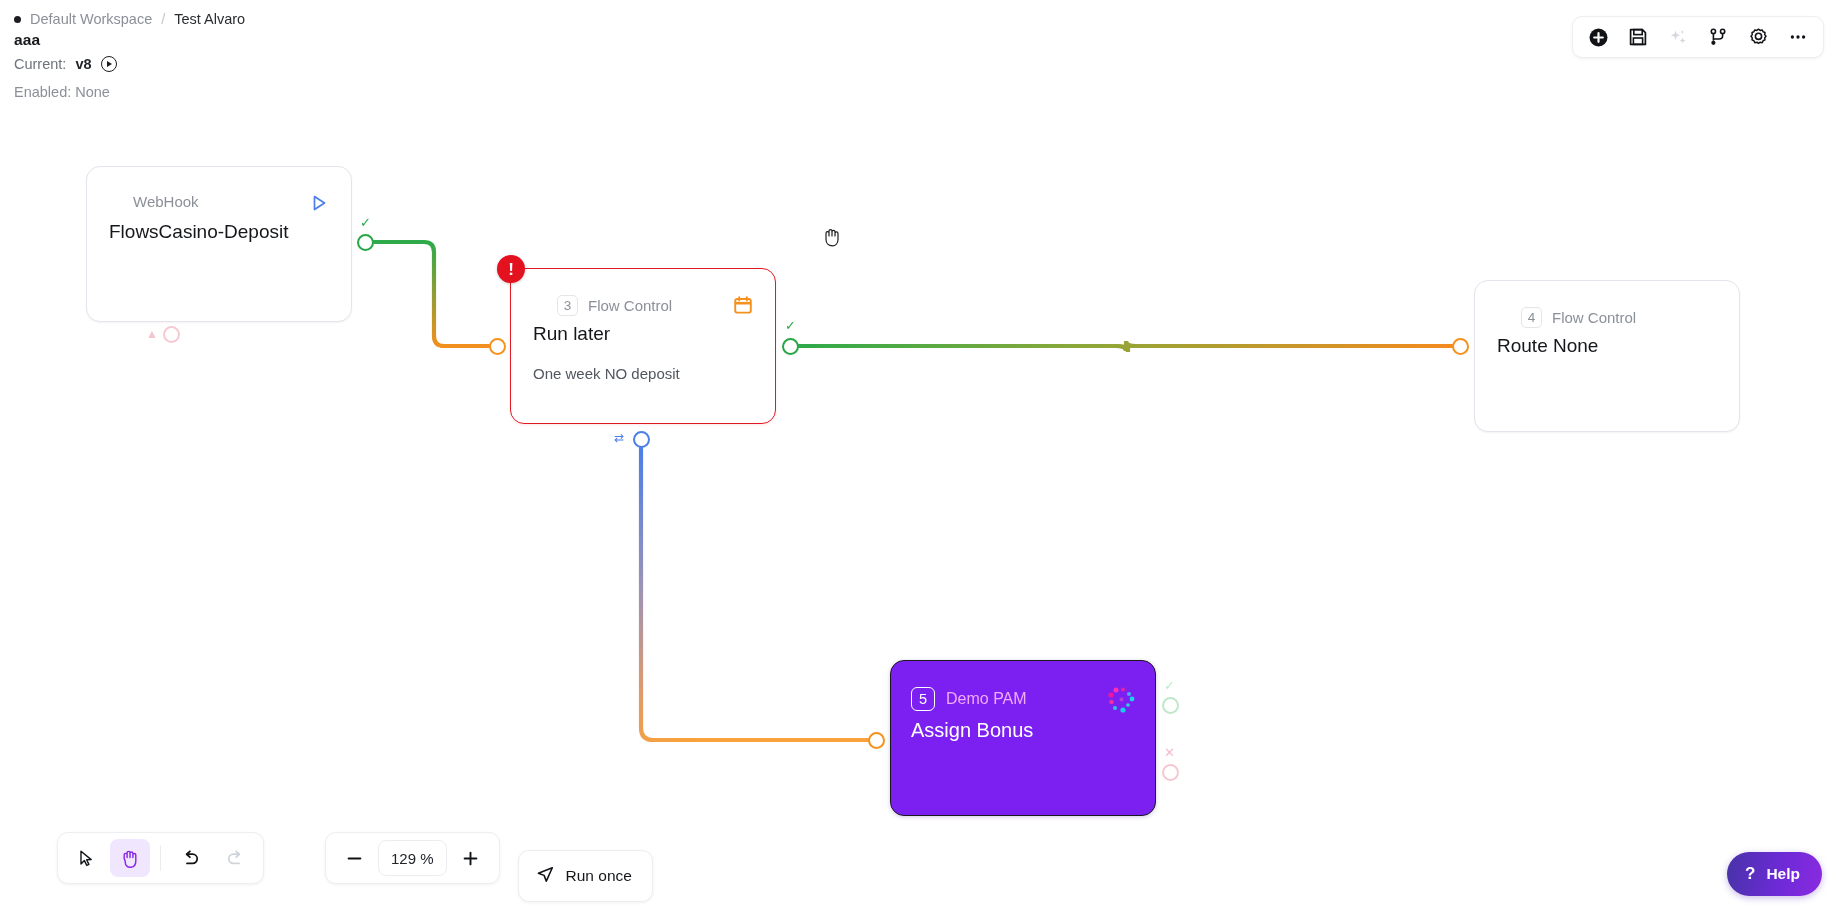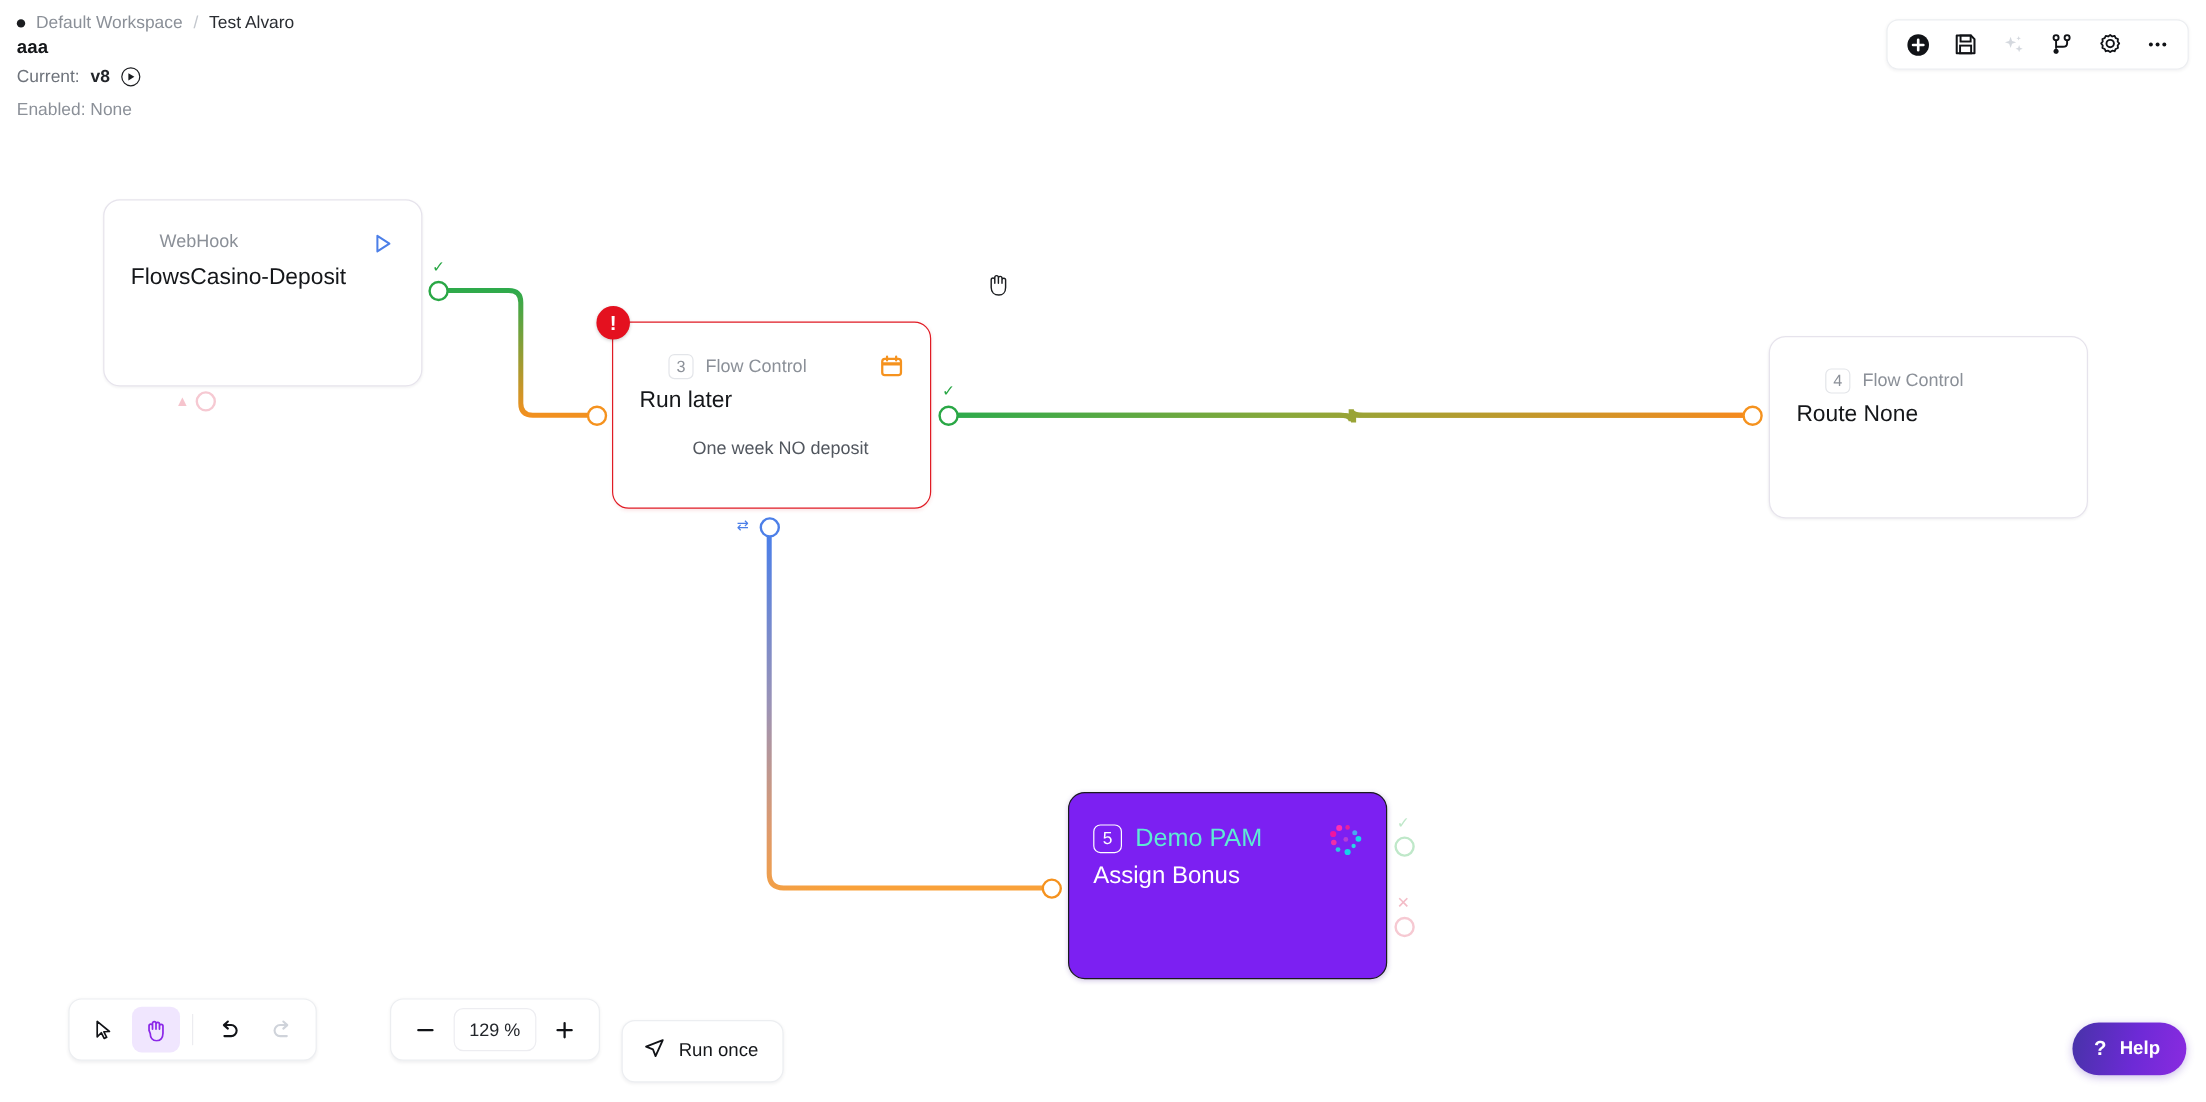--- a/index.html
+++ b/index.html
@@ -56,37 +56,37 @@
               border:1.5px solid #1a1a1e; border-radius:14px; box-shadow:0 1px 4px rgba(60,20,140,0.22); }
 
   .node-head { position:absolute; left:22px; top:26px; right:20px; display:flex; align-items:center; gap:10px;margin-left:24px; }
   .step-chip { min-width:21px; height:21px; padding:0 5px; border:1px solid #e3e5e9; border-radius:5px;
                display:flex; align-items:center; justify-content:center; font-size:13.5px;
                color:#8b9098; background:#fff; }
   .node-cat { font-size:15px; color:#8b9098; white-space:nowrap; }
   .node-title { position:absolute; left:22px; top:54px; right:18px; font-size:19px; color:#15171a;
                 white-space:nowrap; overflow:hidden; }
   .node-sub { position:absolute; left:22px; top:96px; right:18px; font-size:15px; color:#52575f;
-              white-space:nowrap; overflow:hidden;margin-left:44px; }
+              white-space:nowrap; overflow:hidden; }
   .node-icon { position:absolute; right:20px; top:24px; width:24px; height:24px;
                display:flex; align-items:center; justify-content:center; }
 
   
   .wh-play { position:absolute; right:22px; top:26px; width:20px; height:20px; cursor:pointer; }
 
   
   .err-badge { position:absolute; left:-14px; top:-14px; width:28px; height:28px; border-radius:50%;
                background:#e4111f; display:flex; align-items:center; justify-content:center;
                color:#fff; font-size:17px; font-weight:700; line-height:1; box-shadow:0 1px 3px rgba(0,0,0,.2); }
 
   
   .pam-head { position:absolute; left:20px; top:26px; display:flex; align-items:center; gap:11px; }
   .pam-chip { min-width:24px; height:24px; padding:0 5px; border:1.5px solid #fff; border-radius:6px;
               display:flex; align-items:center; justify-content:center; font-size:14.5px; color:#fff; }
-  .pam-cat { font-size:21px; color:#5eead4; }
+  .pam-cat { font-size:16px; color:#f0abfc; }
   .pam-title { position:absolute; left:20px; top:58px; font-size:20px; color:#fff; }
   .pam-logo { position:absolute; right:18px; top:24px; width:30px; height:30px; }
 
   
   .port { position:absolute; width:17px; height:17px; border-radius:50%; background:#fff;
           border:2.3px solid #29a745; cursor:pointer; z-index:12; }
   .port.in { border-color:#f5921e; cursor:default; }
   .port.blue { border-color:#4c7fe8; }
   .port.ghost-ok { border-color:#bfe8c9; }
   .port.ghost-err { border-color:#f6c9d2; }

